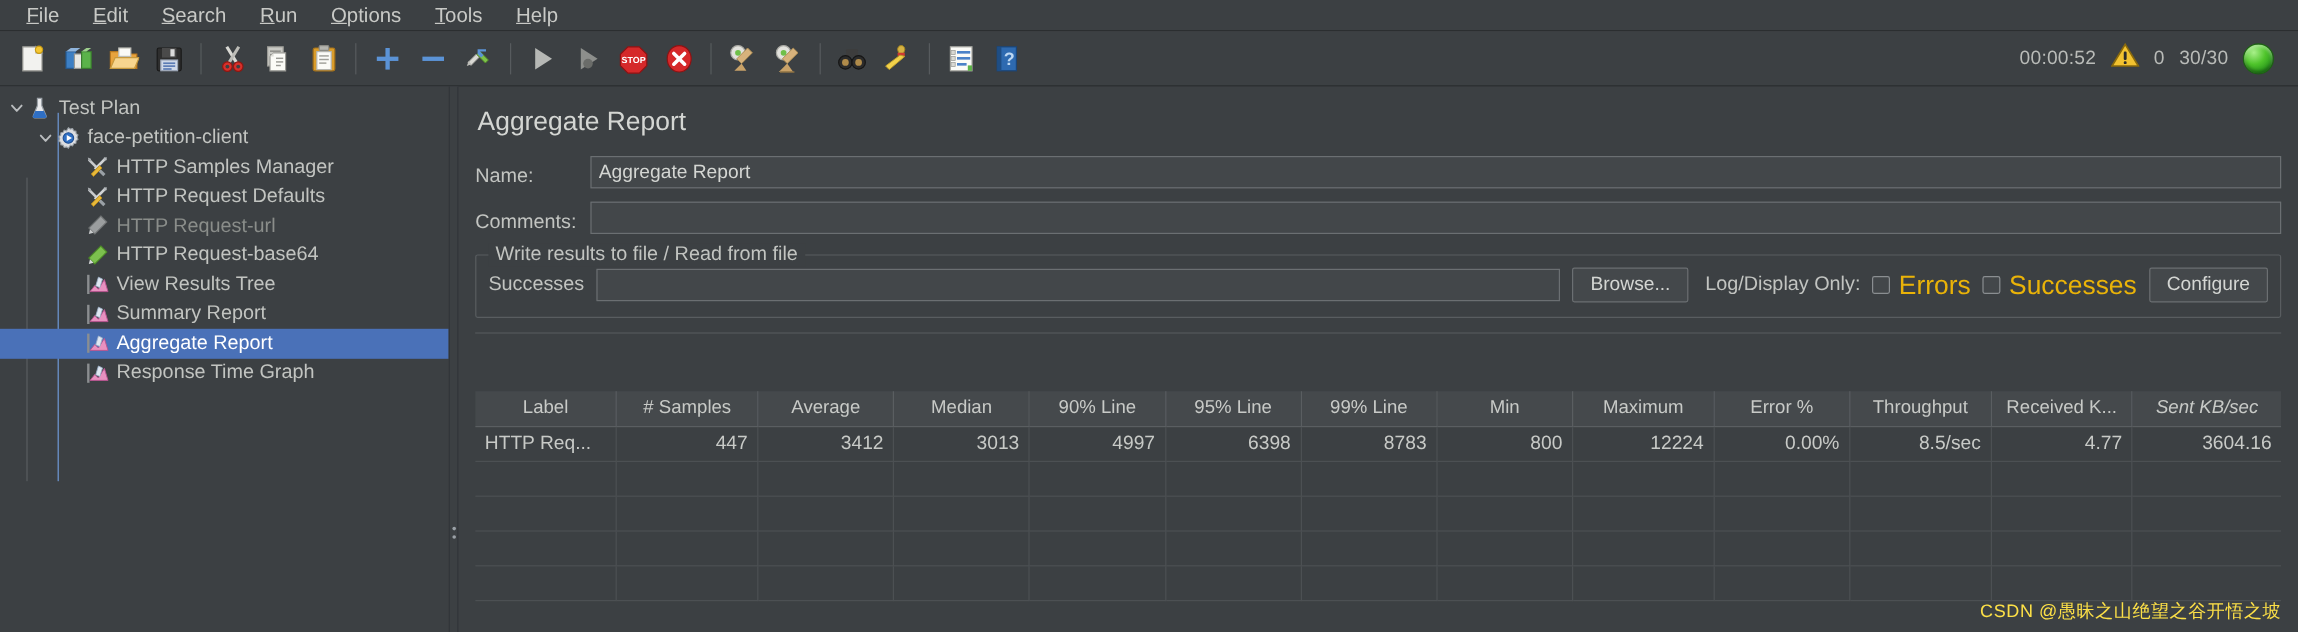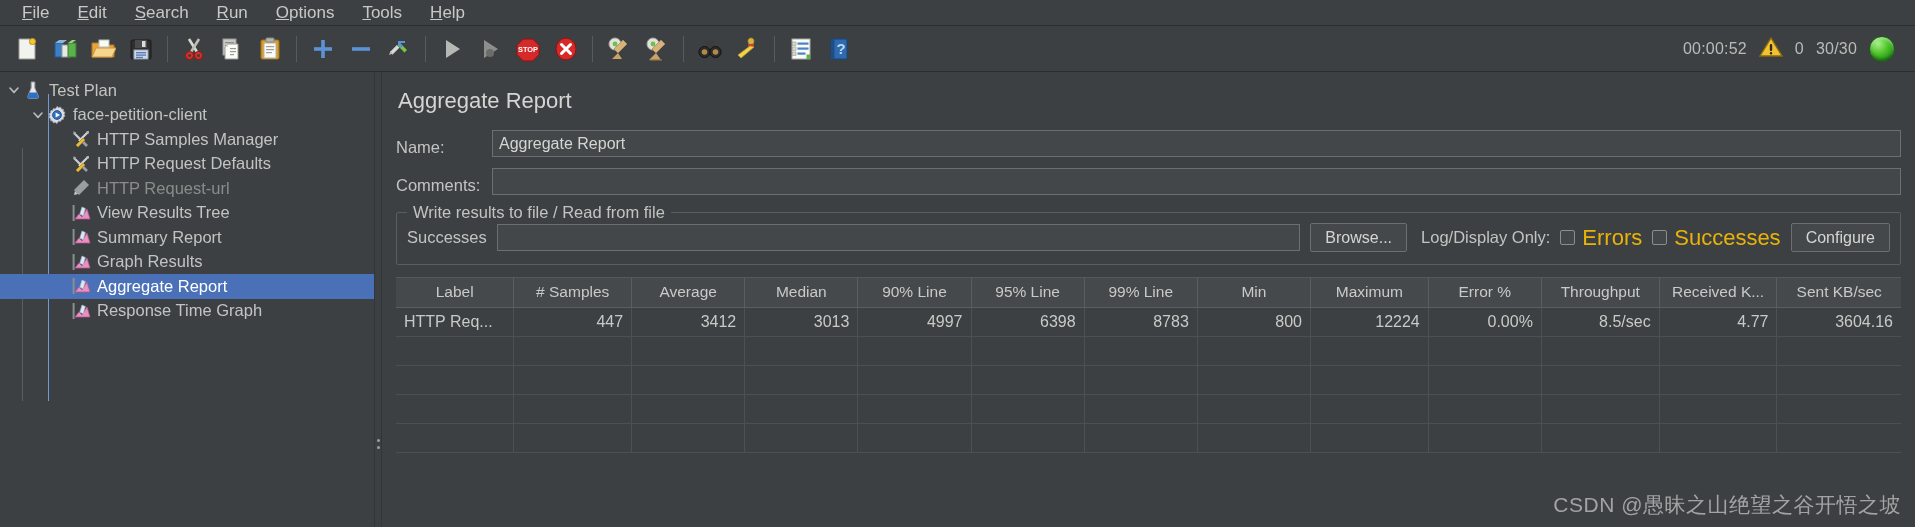--- a/index.html
+++ b/index.html
@@ -254,59 +254,60 @@
   .table-wrap {
     margin-top: 12px;
     flex: 1 1 auto;
     overflow: hidden;
     border-top: 1px solid #55595c;
   }
   table.agg {
     width: 100%;
     border-collapse: collapse;
     table-layout: fixed;
+    margin-top: 48px;
   }
   table.agg th {
     background: #45494c;
     color: #c8cac7;
     font-size: 15.5px;
     font-weight: 400;
     height: 29px;
     text-align: center;
     border-right: 1px solid #5a5e61;
     border-bottom: 1px solid #5a5e61;
     padding: 0 4px;
     overflow: hidden;
     white-space: nowrap;
     text-overflow: ellipsis;
     cursor: pointer;
   }
-  table.agg th:last-child { border-right: none; }
+  table.agg th:last-child { border-right: none; font-style: italic; }
   table.agg td {
     color: #c8cac7;
     font-size: 16px;
     height: 29px;
     border-right: 1px solid #4c5053;
     border-bottom: 1px solid #4c5053;
     padding: 0 8px;
     text-align: right;
     white-space: nowrap;
     overflow: hidden;
   }
   table.agg td:first-child { text-align: left; text-overflow: ellipsis; }
   table.agg td:last-child { border-right: none; }
   table.agg tr.filler td { height: 29px; color: transparent; }
 
   
   .watermark {
     position: absolute;
     right: 14px;
     bottom: 8px;
-    color: #a3a3a3;
-    font-size: 21px;
+    color: #fde047;
+    font-size: 15px;
     letter-spacing: 0.5px;
     pointer-events: none;
   }
   .page-root { position: relative; width: 1915px; height: 527px; }
 </style>
 </head>
 <body>
 
 <div class="page-root">
 
@@ -618,50 +619,49 @@
                 <path d="M3 17 l1-4 3 3z" fill="#c9cbcc"></path>
               </svg>
             </span>
             <span class="tree-label dim">HTTP Request-url</span>
           </div>
           <div class="tree-row">
             <span style="width: 48px; flex: 0 0 auto;"></span>
             <span class="twisty"></span>
             <span class="tree-icon">
               <svg width="20" height="20" viewBox="0 0 20 20">
+                <path d="M13 2 l5 5 -10 10 -5-5z" fill="#7cc04e" stroke="#4c8a27" stroke-width="0.9"></path>
+                <path d="M3 17 l1-4 3 3z" fill="#d7d9da"></path>
+              </svg>
+            </span>
+            <span class="tree-label">HTTP Request-base64</span>
+          </div>
+          <div class="tree-row">
+            <span style="width: 48px; flex: 0 0 auto;"></span>
+            <span class="twisty"></span>
+            <span class="tree-icon">
+              <svg width="20" height="20" viewBox="0 0 20 20">
                 <rect x="1.6" y="2" width="2" height="16" fill="#8b8e90"></rect>
                 <path d="M4 16 l4-5 3 3 5-8 3 10z" fill="#e891c0" stroke="#b8548f" stroke-width="0.8"></path>
                 <path d="M11 4 l3.4 1.6 -2.2 7.2 -3.4-1.6z" fill="#dfe7f2" stroke="#9fb2c9" stroke-width="0.7"></path>
               </svg>
             </span>
             <span class="tree-label">View Results Tree</span>
           </div>
           <div class="tree-row">
             <span style="width: 48px; flex: 0 0 auto;"></span>
             <span class="twisty"></span>
             <span class="tree-icon">
               <svg width="20" height="20" viewBox="0 0 20 20">
                 <rect x="1.6" y="2" width="2" height="16" fill="#8b8e90"></rect>
                 <path d="M4 16 l4-5 3 3 5-8 3 10z" fill="#e891c0" stroke="#b8548f" stroke-width="0.8"></path>
                 <path d="M11 4 l3.4 1.6 -2.2 7.2 -3.4-1.6z" fill="#dfe7f2" stroke="#9fb2c9" stroke-width="0.7"></path>
               </svg>
             </span>
             <span class="tree-label">Summary Report</span>
-          </div>
-          <div class="tree-row">
-            <span style="width: 48px; flex: 0 0 auto;"></span>
-            <span class="twisty"></span>
-            <span class="tree-icon">
-              <svg width="20" height="20" viewBox="0 0 20 20">
-                <rect x="1.6" y="2" width="2" height="16" fill="#8b8e90"></rect>
-                <path d="M4 16 l4-5 3 3 5-8 3 10z" fill="#e891c0" stroke="#b8548f" stroke-width="0.8"></path>
-                <path d="M11 4 l3.4 1.6 -2.2 7.2 -3.4-1.6z" fill="#dfe7f2" stroke="#9fb2c9" stroke-width="0.7"></path>
-              </svg>
-            </span>
-            <span class="tree-label">Graph Results</span>
           </div>
           <div class="tree-row selected">
             <span style="width: 48px; flex: 0 0 auto;"></span>
             <span class="twisty"></span>
             <span class="tree-icon">
               <svg width="20" height="20" viewBox="0 0 20 20">
                 <rect x="1.6" y="2" width="2" height="16" fill="#8b8e90"></rect>
                 <path d="M4 16 l4-5 3 3 5-8 3 10z" fill="#e891c0" stroke="#b8548f" stroke-width="0.8"></path>
                 <path d="M11 4 l3.4 1.6 -2.2 7.2 -3.4-1.6z" fill="#dfe7f2" stroke="#9fb2c9" stroke-width="0.7"></path>
               </svg>

